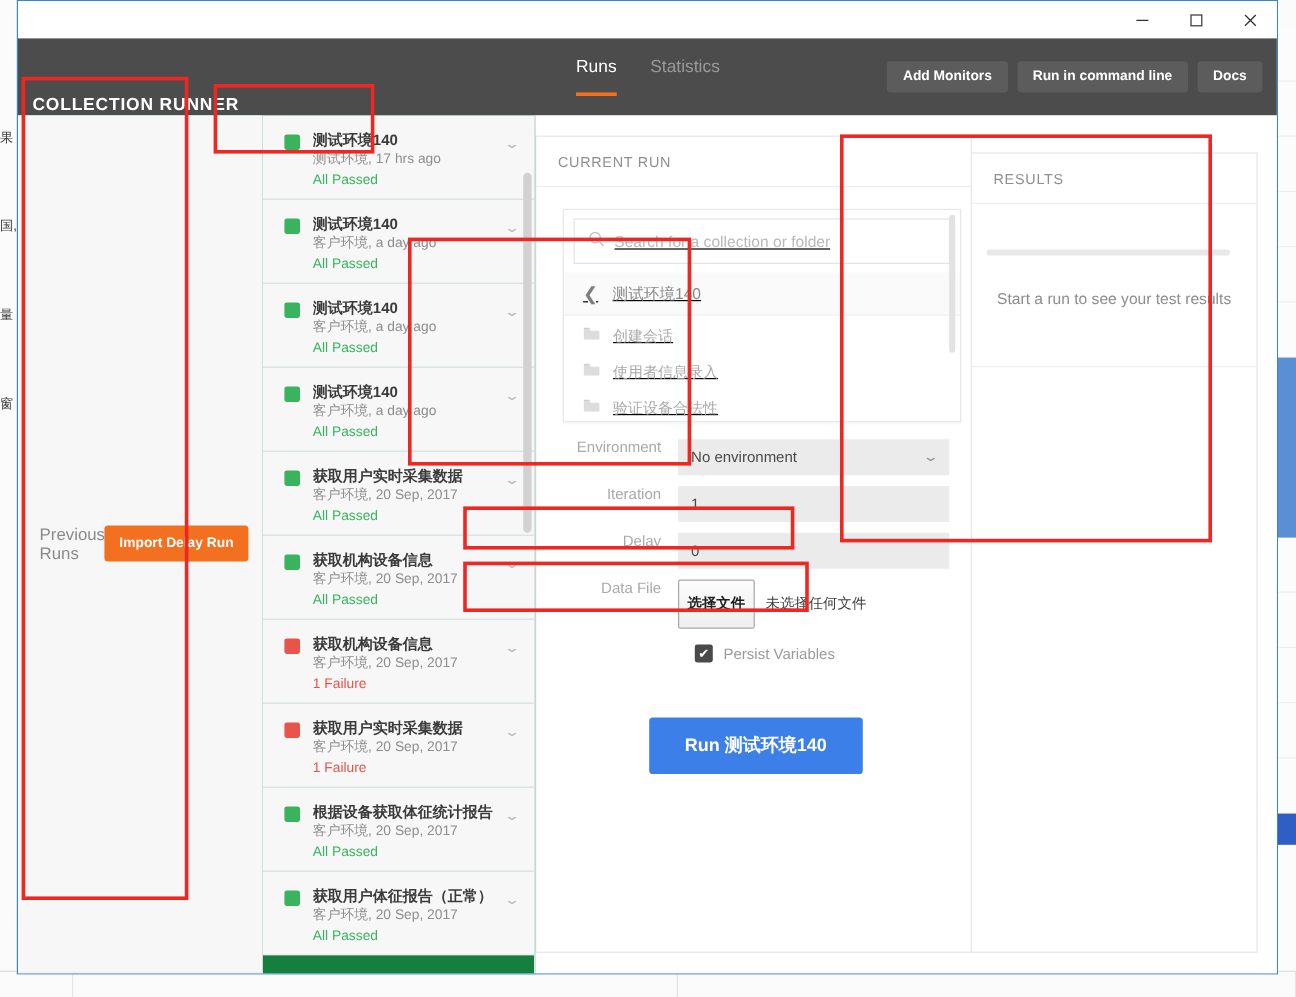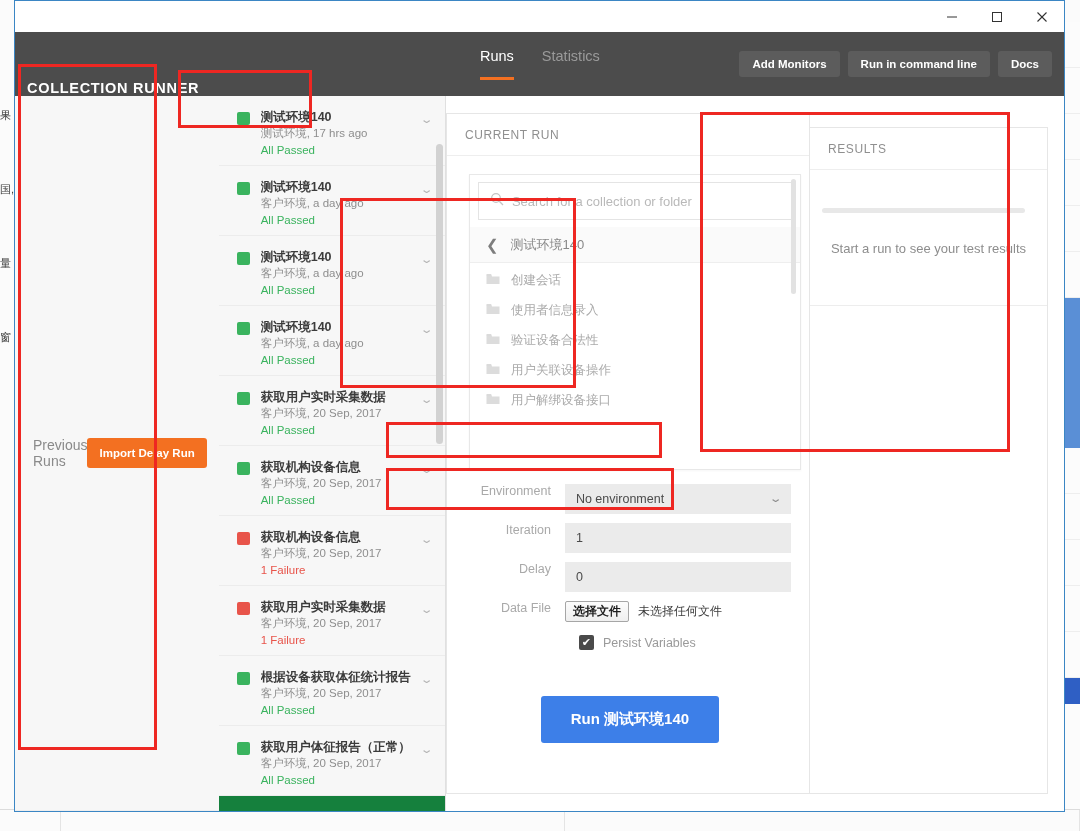--- a/index.html
+++ b/index.html
@@ -136,22 +136,23 @@
   }
   .pane-head {
     flex: 0 0 42px; display: flex; align-items: center; padding: 0 18px;
     color: #8f8f8f; font-size: 12px; letter-spacing: .6px;
     border-bottom: 1px solid #eeeeee;
   }
 
   
   #collection-picker {
     margin: 18px 8px 0 22px; border: 1px solid #e8e8e8; background: #fff;
-    height: 296px; display: flex; flex-direction: column; position: relative;
+    height: 178px; display: flex; flex-direction: column; position: relative;
     box-shadow: 0 1px 2px rgba(0,0,0,.04);
+    text-decoration: underline;
   }
   #search-wrap {
     flex: 0 0 38px; margin: 7px 8px 0 8px; border: 1px solid #e4e4e4;
     display: flex; align-items: center; gap: 8px; padding: 0 11px; background: #fff;
   }
   #search-icon-svg { flex: 0 0 14px; }
   #search-input {
     flex: 1 1 auto; border: none; outline: none; font-size: 13px;
     color: #555; font-family: inherit; background: transparent;
   }
@@ -186,21 +187,21 @@
     outline: none;
   }
   .select-wrap { position: relative; }
   .select-wrap .caret {
     position: absolute; right: 11px; top: 8px; color: #8c8c8c;
     font-size: 11px; pointer-events: none; transform: scaleX(1.5);
   }
   #datafile-row .form-ctl { display: flex; align-items: center; gap: 9px; }
   #choose-file-btn {
     background: linear-gradient(#fcfcfc,#efefef); border: 1px solid #a6a6a6;
-    border-radius: 2px; font-size: 12px; padding: 1px 7px; color: #1e1e1e;
+    border-radius: 2px; font-size: 12px; padding: 11px 7px; color: #1e1e1e;
     font-family: inherit; cursor: pointer; font-weight: bold;
   }
   #no-file-text { font-size: 12px; color: #3d3d3d; }
   #persist-row { display: flex; align-items: center; margin: 13px 0 0 110px; gap: 9px; }
   #persist-box {
     width: 15px; height: 15px; background: #4a4a4a; border-radius: 2px;
     display: flex; align-items: center; justify-content: center;
     color: #fff; font-size: 11px; cursor: pointer;
   }
   #persist-label { color: #9a9a9a; font-size: 12.5px; }

